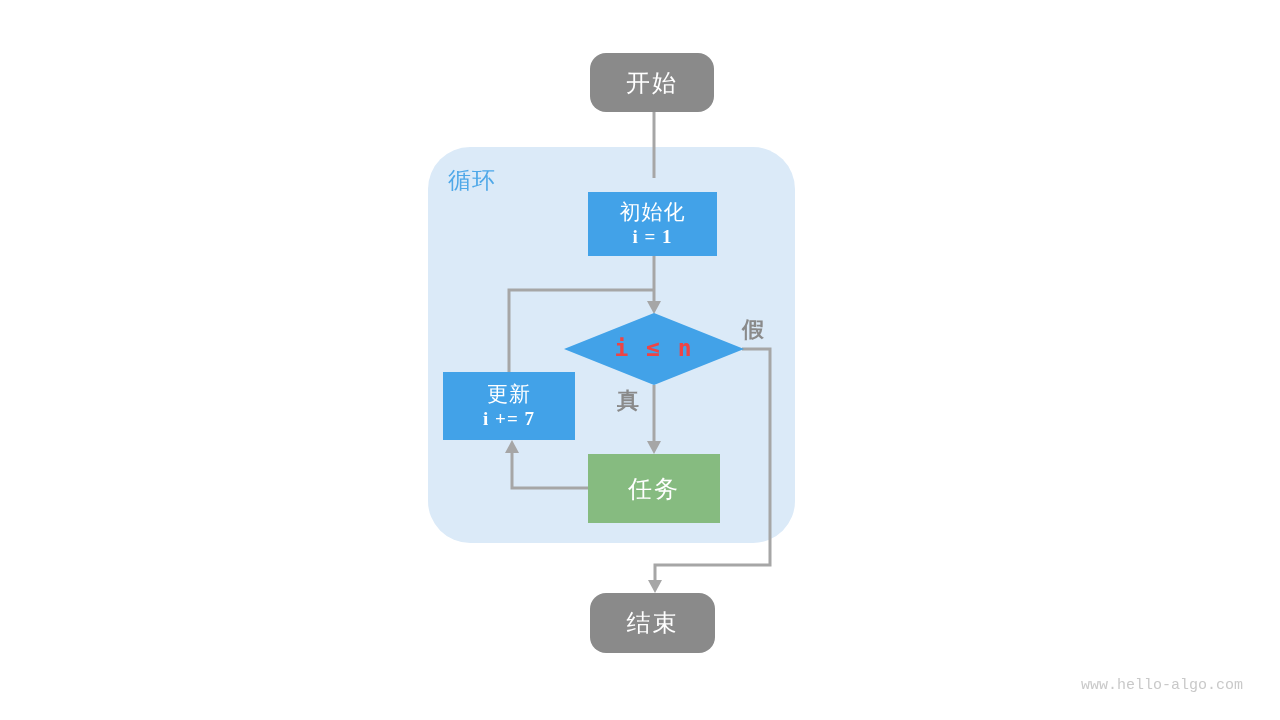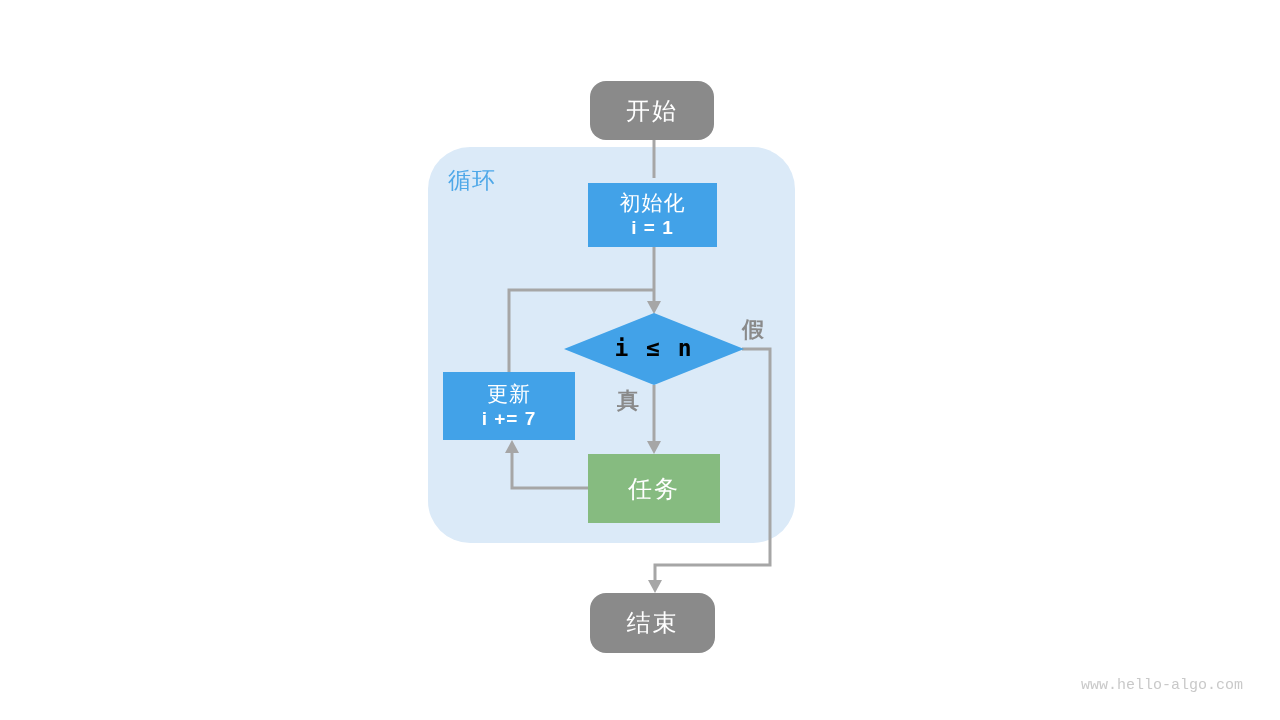--- a/index.html
+++ b/index.html
@@ -33,37 +33,37 @@
   .diamond-shape{fill:var(--node-blue);stroke:none;}
   .node{
     position:absolute;display:flex;flex-direction:column;
     align-items:center;justify-content:center;
     color:#ffffff;text-align:center;box-sizing:border-box;
   }
   .node-terminal{
     background:var(--node-gray);border-radius:16px;
     font-size:24px;font-weight:500;letter-spacing:2px;
   }
-  .node-start{left:590px;top:53px;width:124px;height:59px;margin-top:28px;}
+  .node-start{left:590px;top:53px;width:124px;height:59px;}
   .node-end{left:590px;top:593px;width:125px;height:60px;}
   .node-process{background:var(--node-blue);}
-  .node-init{left:588px;top:183px;width:129px;height:64px;align-items:center;}
+  .node-init{left:588px;top:192px;width:129px;height:64px;align-items:center;}
   .node-update{left:443px;top:372px;width:132px;height:68px;}
   .node-task{
     left:588px;top:454px;width:132px;height:69px;
     background:var(--node-green);font-size:24px;font-weight:500;letter-spacing:2px;
   }
   .node-label-cn{font-size:21px;font-weight:500;letter-spacing:1px;line-height:1.25;}
   .node-code{
-    font-family:Liberation Sans, sans-serif;font-weight:bold;
+    font-family:Liberation Serif, serif;font-weight:bold;
     font-size:19px;line-height:1.3;letter-spacing:1px;
   }
   .diamond-label{
     position:absolute;left:564px;top:335px;width:180px;
-    text-align:center;color:#000000;
+    text-align:center;color:#ef4444;
     font-family:"DejaVu Sans Mono",monospace;font-weight:bold;font-size:23px;
     letter-spacing:2px;
   }
   .edge-label{
     position:absolute;font-size:22px;font-weight:bold;
     color:var(--edge-label-gray);letter-spacing:1px;
   }
   .edge-label-false{left:742px;top:315px;}
   .edge-label-true{left:617px;top:386px;}
   .watermark{

